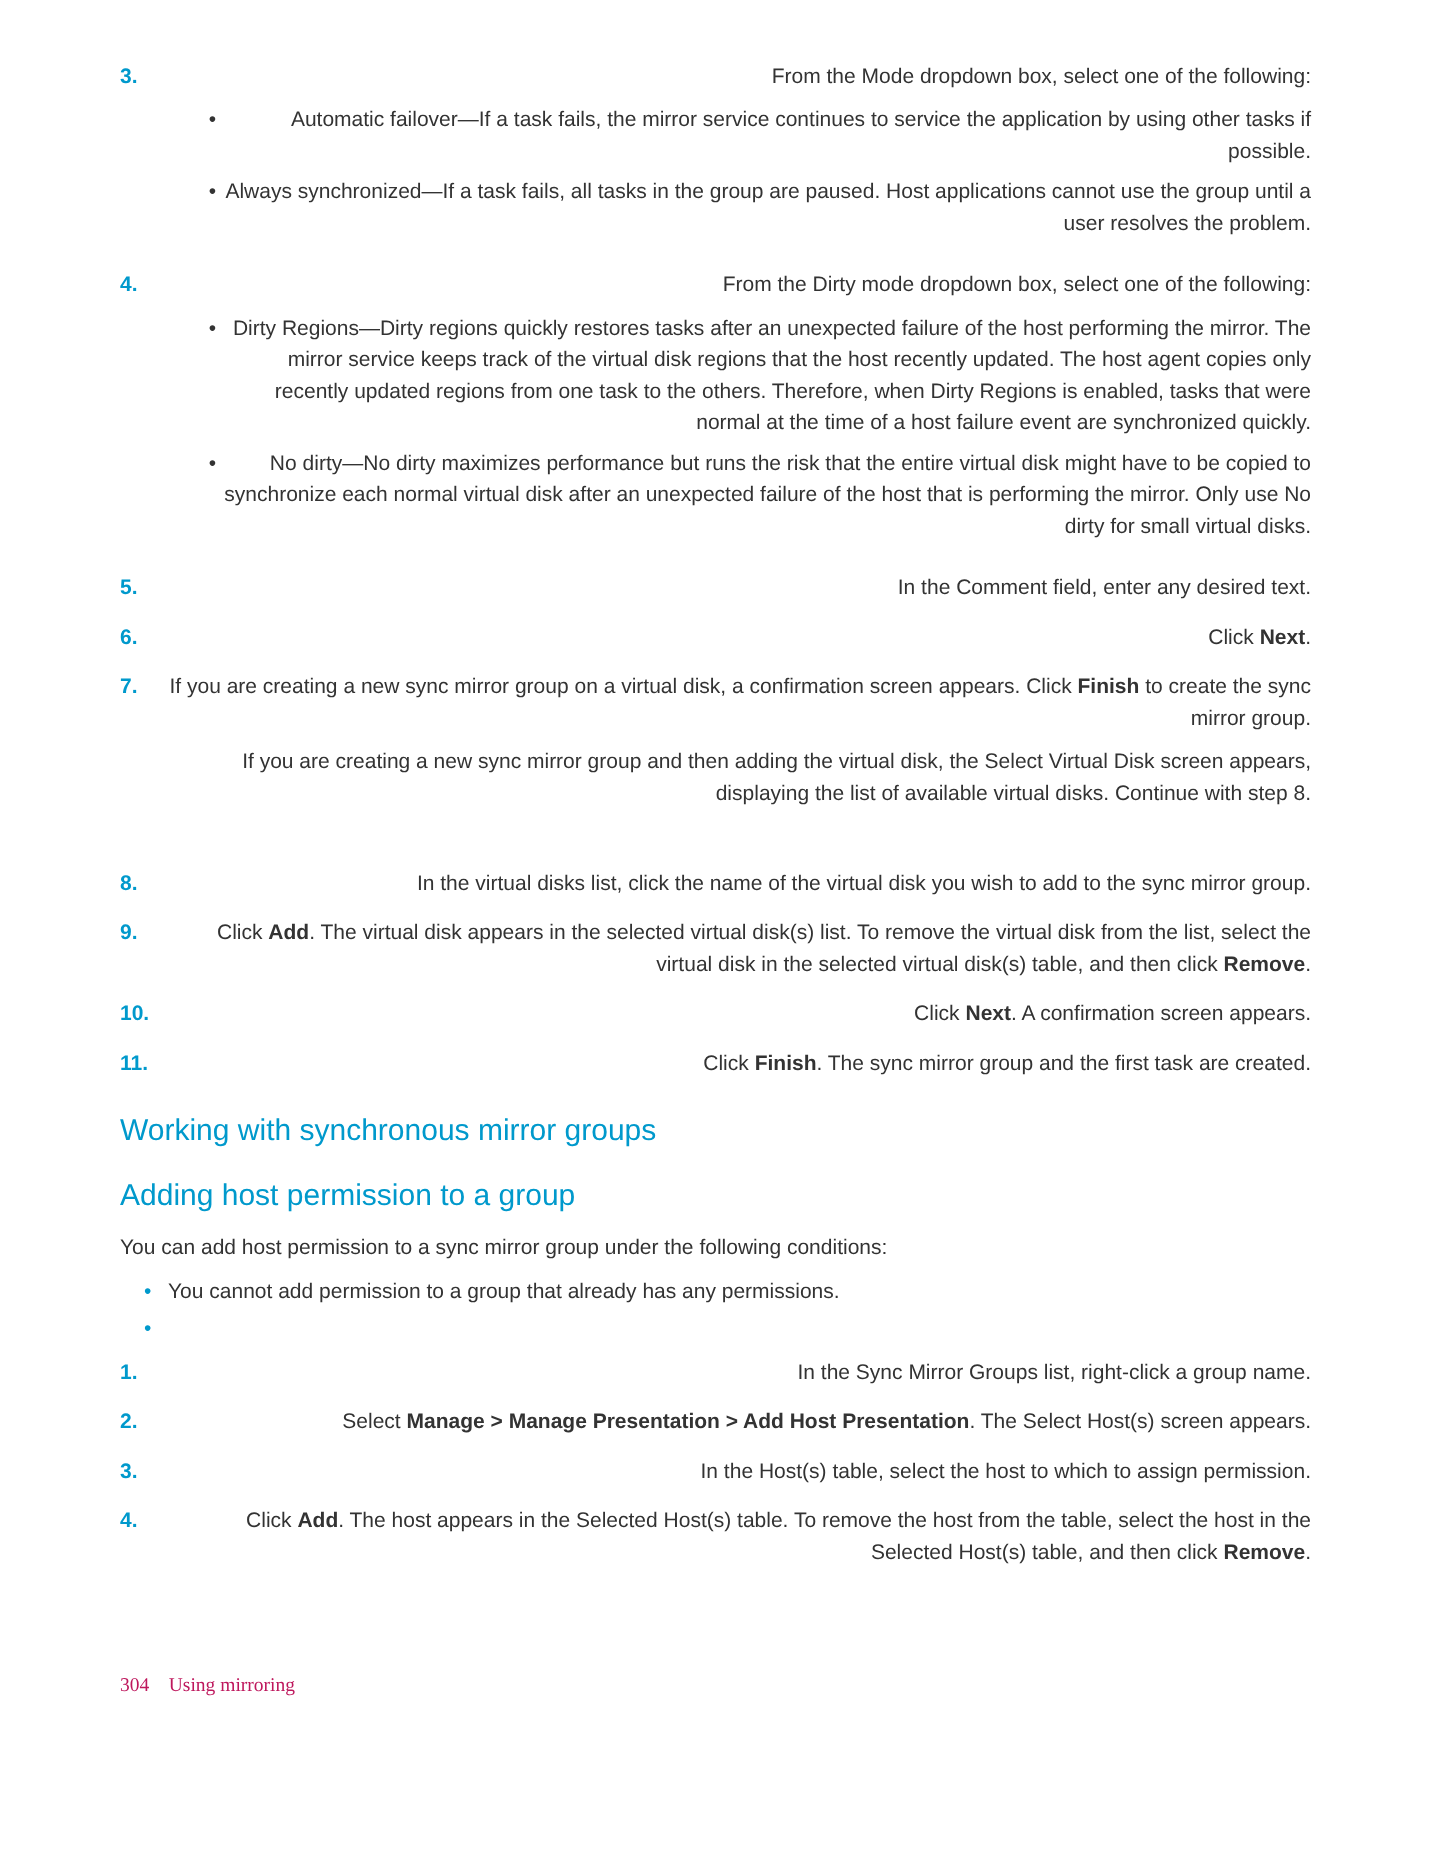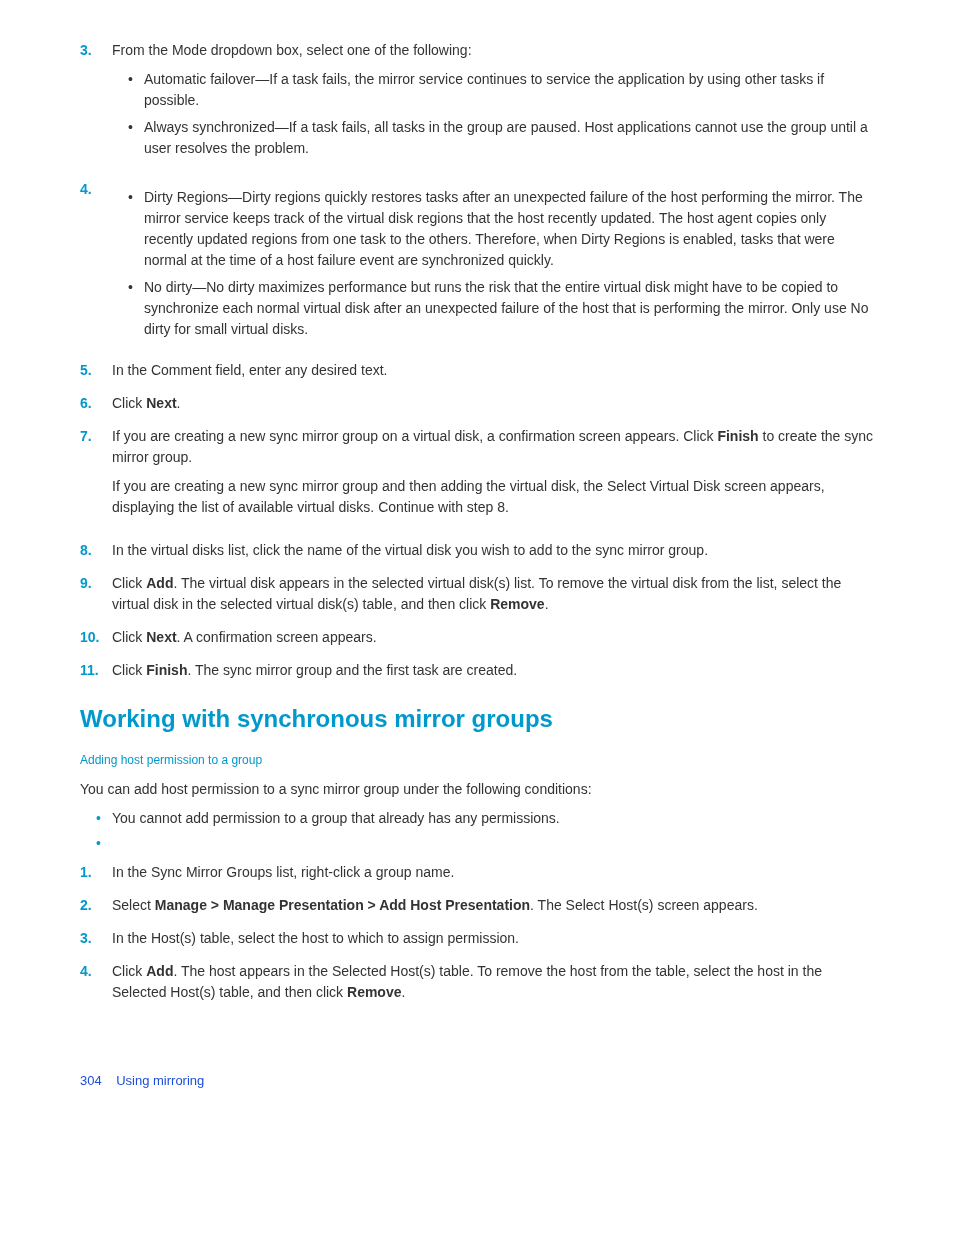--- a/index.html
+++ b/index.html
@@ -36,20 +36,21 @@
 
     .numbered-list > li .num {
       color: #0099cc;
       font-weight: bold;
       min-width: 32px;
       flex-shrink: 0;
     }
 
     .numbered-list > li .content {
       flex: 1;
+      text-align: right;
     }
 
     .bullet-list {
       list-style: none;
       margin: 8px 0 8px 16px;
       padding: 0;
     }
 
     .bullet-list li {
       display: flex;
@@ -61,48 +62,49 @@
       min-width: 16px;
       flex-shrink: 0;
     }
 
     .bullet-list li .bullet-content {
       flex: 1;
     }
 
     .section-title {
       color: #0099cc;
-      font-size: 24px;
-      font-weight: bold;
+      font-size: 20px;
+      font-weight: normal;
       margin: 24px 0 16px 0;
       border-bottom: none;
     }
 
     .subsection-title {
       color: #0099cc;
-      font-size: 12px;
+      font-size: 20px;
       font-weight: normal;
       margin: 20px 0 12px 0;
     }
 
     p {
       line-height: 1.5;
       margin-bottom: 10px;
     }
 
     b {
       font-weight: bold;
     }
 
     .footer {
       margin-top: 60px;
       padding-top: 10px;
       font-size: 13px;
-      color: #1d4ed8;
+      color: #be185d;
       border-top: none;
+      font-family: Liberation Serif, serif;
     }
 
     .intro-para {
       margin-left: 0;
       margin-bottom: 8px;
     }
 
     .conditions-list {
       list-style: none;
       margin: 8px 0 8px 16px;
@@ -116,21 +118,21 @@
     }
 
     .conditions-list li .bullet {
       min-width: 16px;
       flex-shrink: 0;
       color: #0099cc;
     }
 
     .continuation-para {
       margin-left: 32px;
-      margin-bottom: 10px;
+      margin-bottom: 27px;
       line-height: 1.5;
     }
   </style>
 </head>
 <body>
 
 <div class="page">
 
   <ol class="numbered-list">
 
@@ -147,20 +149,21 @@
             <span class="bullet">•</span>
             <span class="bullet-content">Always synchronized—If a task fails, all tasks in the group are paused. Host applications cannot use the group until a user resolves the problem.</span>
           </li>
         </ul>
       </div>
     </li>
 
     <li>
       <span class="num">4.</span>
       <div class="content">
+        <span>From the Dirty mode dropdown box, select one of the following:</span>
         <ul class="bullet-list">
           <li>
             <span class="bullet">•</span>
             <span class="bullet-content">Dirty Regions—Dirty regions quickly restores tasks after an unexpected failure of the host performing the mirror. The mirror service keeps track of the virtual disk regions that the host recently updated. The host agent copies only recently updated regions from one task to the others. Therefore, when Dirty Regions is enabled, tasks that were normal at the time of a host failure event are synchronized quickly.</span>
           </li>
           <li>
             <span class="bullet">•</span>
             <span class="bullet-content">No dirty—No dirty maximizes performance but runs the risk that the entire virtual disk might have to be copied to synchronize each normal virtual disk after an unexpected failure of the host that is performing the mirror. Only use No dirty for small virtual disks.</span>
           </li>
         </ul>

